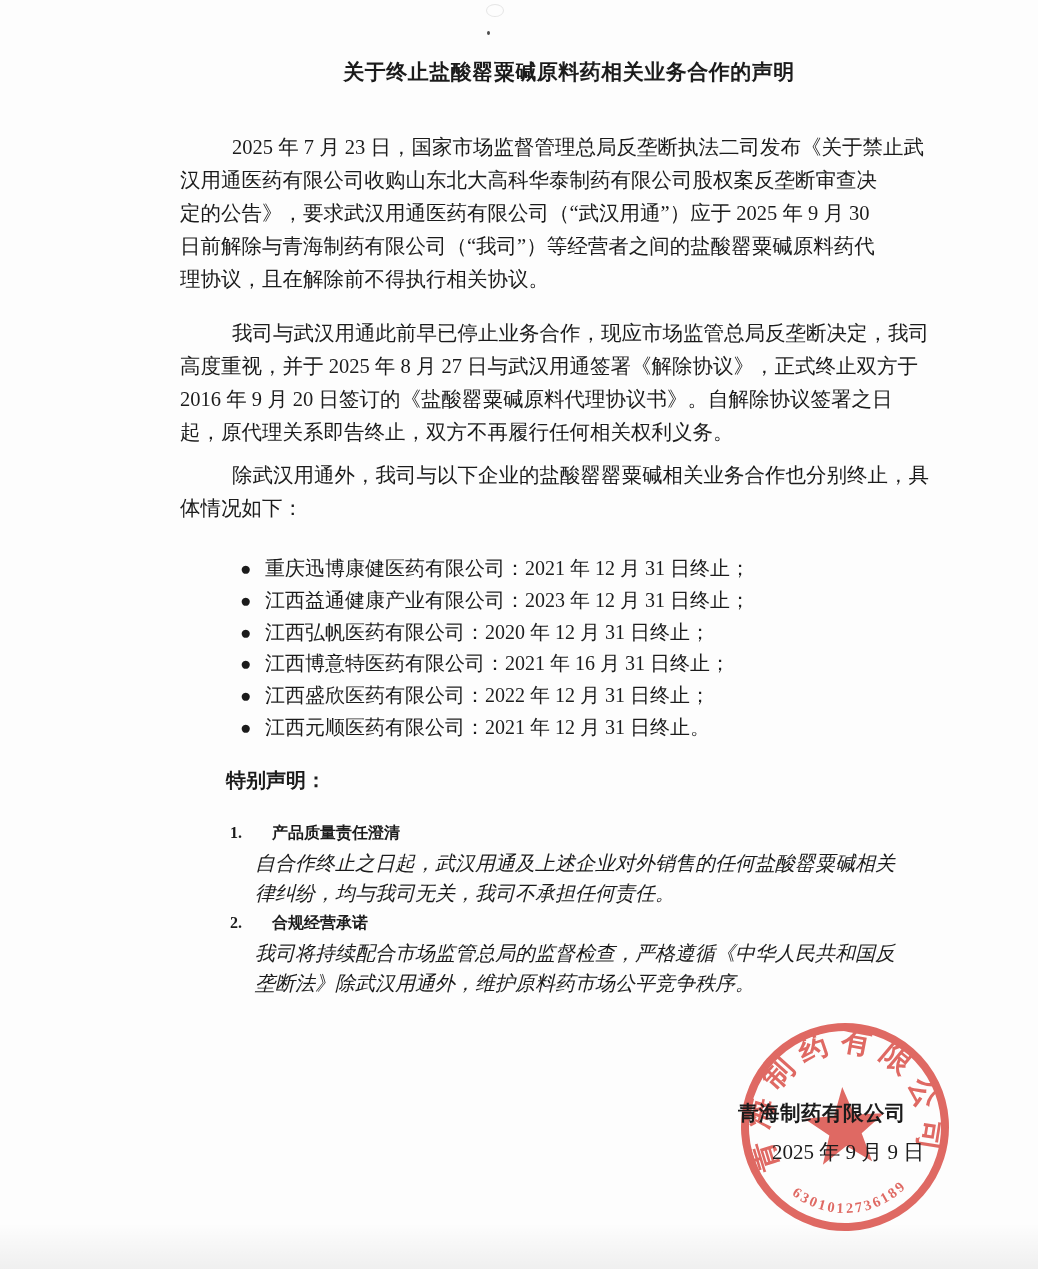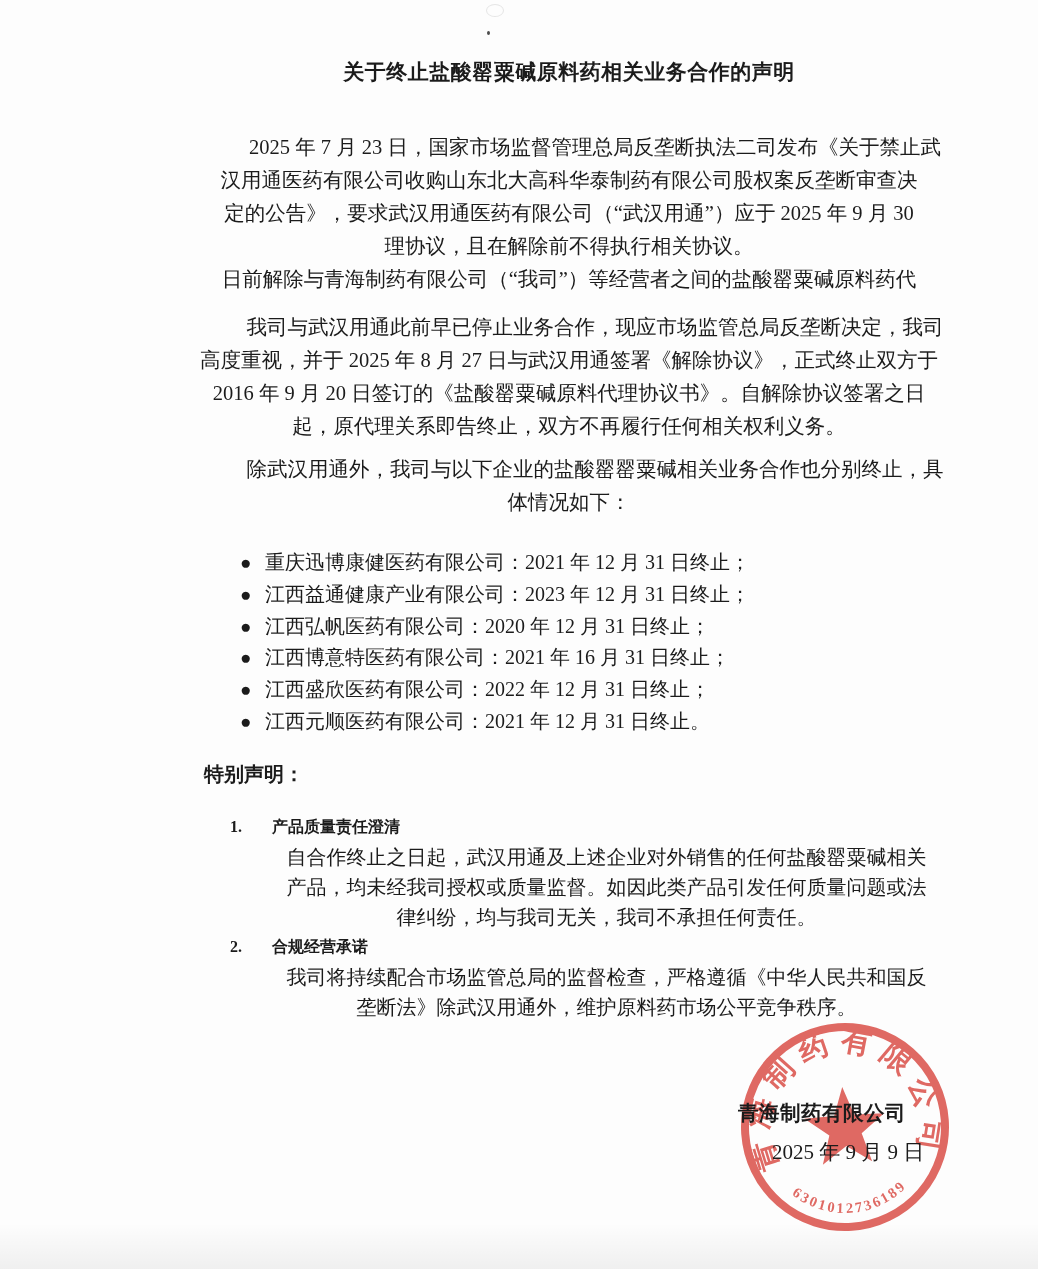--- a/index.html
+++ b/index.html
@@ -19,40 +19,40 @@
     pointer-events:none;
   }
   .content{padding:55px 80px 0 180px;}
   .title{
     font-family:"Liberation Sans","DejaVu Sans",sans-serif;
     font-size:21px;font-weight:700;text-align:center;line-height:33px;
     margin:0;letter-spacing:0.5px;
   }
   .para{font-size:20.5px;line-height:33px;}
   .p1{margin-top:43px}
-  .p2{margin-top:15px}
+  .p2{margin-top:21px}
   .p3{margin-top:10px}
-  .line{white-space:nowrap;height:33px;text-align:center;}
+  .line{white-space:nowrap;height:33px;}
   .line.first{text-indent:52px;}
   .bullets{margin-top:28px;}
   .bullet{position:relative;height:31.8px;line-height:31.8px;white-space:nowrap;padding-left:85px;font-size:20px;}
   .bmark{position:absolute;left:60px;top:0;font-size:19px;}
   .special-heading{
-    margin-top:20px;margin-left:24px;height:33px;line-height:33px;
+    margin-top:20px;margin-left:46px;height:33px;line-height:33px;
     font-family:"Liberation Sans","DejaVu Sans",sans-serif;
     font-size:20px;font-weight:700;
   }
   .item-head{
     height:30px;line-height:30px;white-space:nowrap;
     font-family:"Liberation Sans","DejaVu Sans",sans-serif;
     font-size:16px;font-weight:700;
   }
   .item1 .item-head{margin-top:21px;}
   .item-num{display:inline-block;margin-left:50px;width:42px;font-family:"Liberation Serif","DejaVu Serif",serif;}
-  .item-body .line{height:30px;line-height:30px;margin-left:75px;font-size:20px;}
+  .item-body .line{height:30px;line-height:30px;margin-left:75px;font-size:20px;font-style:italic;}
   .sig-company{
     position:absolute;left:738px;top:1099px;z-index:3;
     font-size:20.5px;font-weight:700;letter-spacing:0.5px;white-space:nowrap;
   }
   .sig-date{
     position:absolute;left:772px;top:1138px;z-index:3;
     font-size:21px;white-space:nowrap;
   }
   .seal{
     position:absolute;left:730px;top:1012px;width:230px;height:230px;z-index:2;
@@ -77,22 +77,22 @@
   <div class="dotmark"></div>
 
   <div class="content">
 
     <h1 class="title">关于终止盐酸罂粟碱原料药相关业务合作的声明</h1>
 
     <div class="para p1">
       <div class="line first">2025 年 7 月 23 日，国家市场监督管理总局反垄断执法二司发布《关于禁止武</div>
       <div class="line">汉用通医药有限公司收购山东北大高科华泰制药有限公司股权案反垄断审查决</div>
       <div class="line">定的公告》，要求武汉用通医药有限公司（“武汉用通”）应于 2025 年 9 月 30</div>
+      <div class="line">日前解除与青海制药有限公司（“我司”）等经营者之间的盐酸罂粟碱原料药代</div>
       <div class="line">理协议，且在解除前不得执行相关协议。</div>
-      <div class="line">日前解除与青海制药有限公司（“我司”）等经营者之间的盐酸罂粟碱原料药代</div>
     </div>
 
     <div class="para p2">
       <div class="line first">我司与武汉用通此前早已停止业务合作，现应市场监管总局反垄断决定，我司</div>
       <div class="line">高度重视，并于 2025 年 8 月 27 日与武汉用通签署《解除协议》，正式终止双方于</div>
       <div class="line">2016 年 9 月 20 日签订的《盐酸罂粟碱原料代理协议书》。自解除协议签署之日</div>
       <div class="line">起，原代理关系即告终止，双方不再履行任何相关权利义务。</div>
     </div>
 
     <div class="para p3">
@@ -128,21 +128,20 @@
     </div>
 
     <div class="special-heading">特别声明：</div>
 
     <div class="item item1">
       <div class="item-head">
         <span class="item-num">1.</span><span>产品质量责任澄清</span>
       </div>
       <div class="item-body">
         <div class="line">自合作终止之日起，武汉用通及上述企业对外销售的任何盐酸罂粟碱相关</div>
-        <div class="line">产品，均未经我司授权或质量监督。如因此类产品引发任何质量问题或法</div>
         <div class="line">律纠纷，均与我司无关，我司不承担任何责任。</div>
       </div>
     </div>
 
     <div class="item item2">
       <div class="item-head">
         <span class="item-num">2.</span><span>合规经营承诺</span>
       </div>
       <div class="item-body">
         <div class="line">我司将持续配合市场监管总局的监督检查，严格遵循《中华人民共和国反</div>

